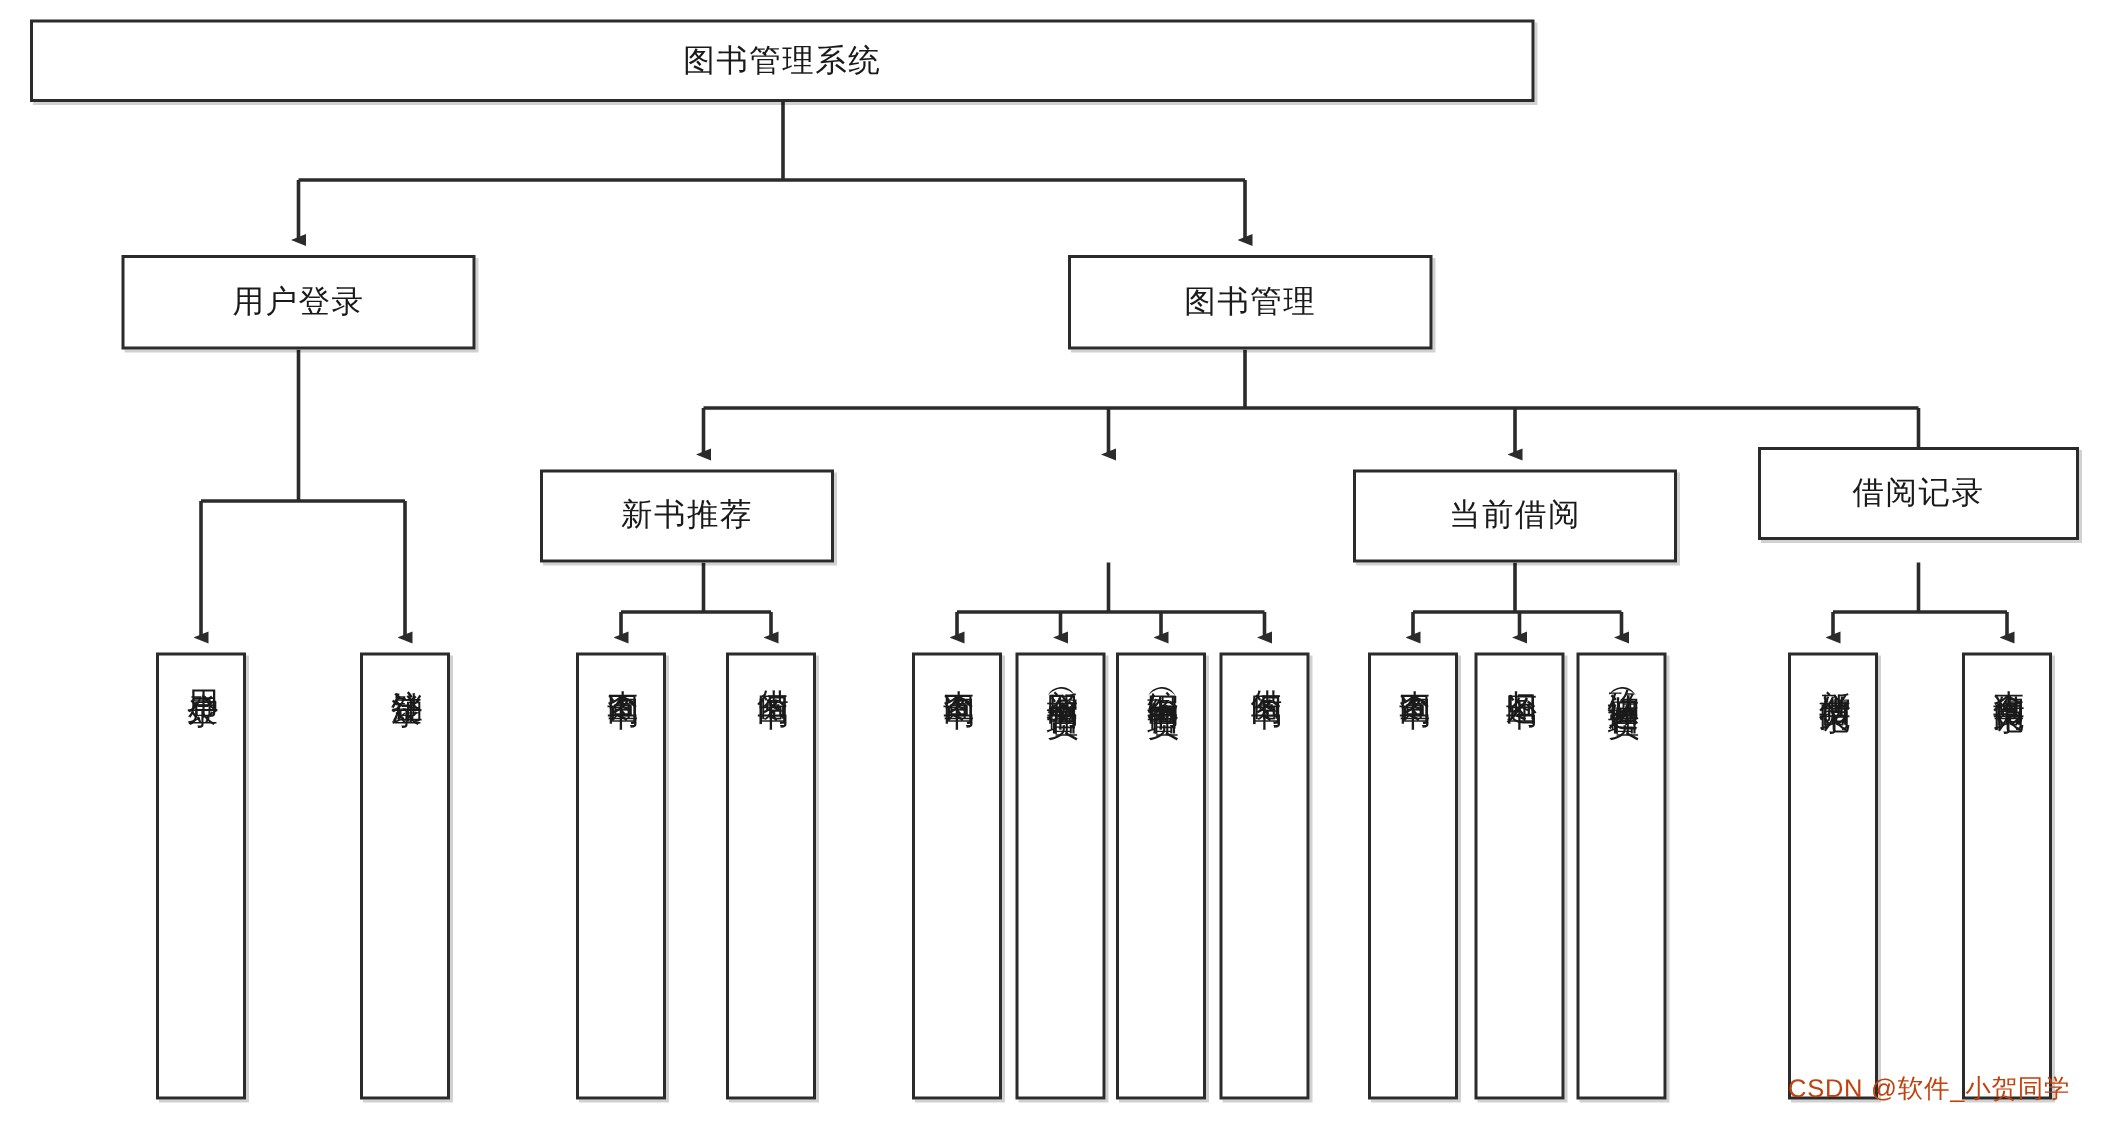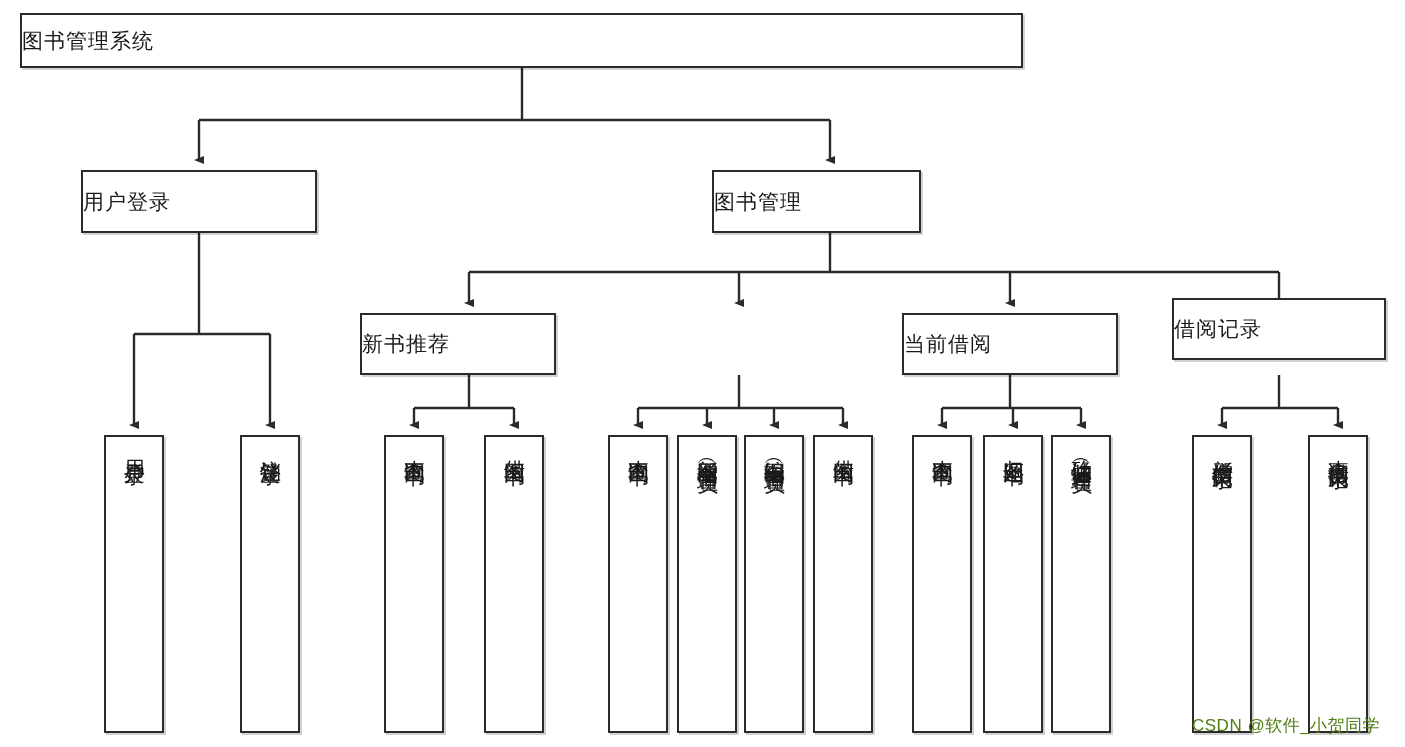--- a/index.html
+++ b/index.html
@@ -24,21 +24,21 @@
     pointer-events: none;
   }
   .node {
     position: absolute;
     box-sizing: border-box;
     border: 2px solid #2b2b2b;
     background: #ffffff;
     box-shadow: 2px 2px 0 rgba(0,0,0,0.18);
     display: flex;
     align-items: center;
-    justify-content: flex-start;
+    justify-content: center;
     color: #1a1a1a;
   }
   .node.level0 { border-width: 2px; }
   .node .label-h {
     font-size: 21px;
     line-height: 1.2;
     letter-spacing: 1px;
     white-space: nowrap;
   }
   .node.leaf {
@@ -54,21 +54,21 @@
     letter-spacing: 2px;
     white-space: nowrap;
     transform: translateX(0);
   }
   .node.leaf.top-aligned {
     align-items: flex-start;
   }
   .watermark {
     position: absolute;
     font-size: 17px;
-    color: #4d7c0f;
+    color: #c2410c;
     white-space: nowrap;
     letter-spacing: 0.5px;
   }
 </style>
 </head>
 <body>
 
 <div id="canvas">
 
   <svg id="edges" viewBox="0 0 1405 747" xmlns="http://www.w3.org/2000/svg">
@@ -114,21 +114,21 @@
       </g>
   </svg>
 
   <div class="node level0" id="node-root" style="left: 20px; top: 13px; width: 1003px; height: 55px;">
     <span class="label-h">图书管理系统</span>
   </div>
 
   <div class="node level1" id="node-user_login" style="left: 81px; top: 170px; width: 236px; height: 63px;">
     <span class="label-h">用户登录</span>
   </div>
-  <div class="node level1" id="node-book_mgmt" style="left: 712px; top: 170px; width: 209px; height: 63px;">
+  <div class="node level1" id="node-book_mgmt" style="left: 712px; top: 170px; width: 243px; height: 63px;">
     <span class="label-h">图书管理</span>
   </div>
 
   <div class="node level2" id="node-new_book_rec" style="left: 360px; top: 313px; width: 196px; height: 62px;">
     <span class="label-h">新书推荐</span>
   </div>
   <div class="node level2" id="node-current_borrow" style="left: 902px; top: 313px; width: 216px; height: 62px;">
     <span class="label-h">当前借阅</span>
   </div>
   <div class="node level2" id="node-borrow_record" style="left: 1172px; top: 298px; width: 214px; height: 62px;">

